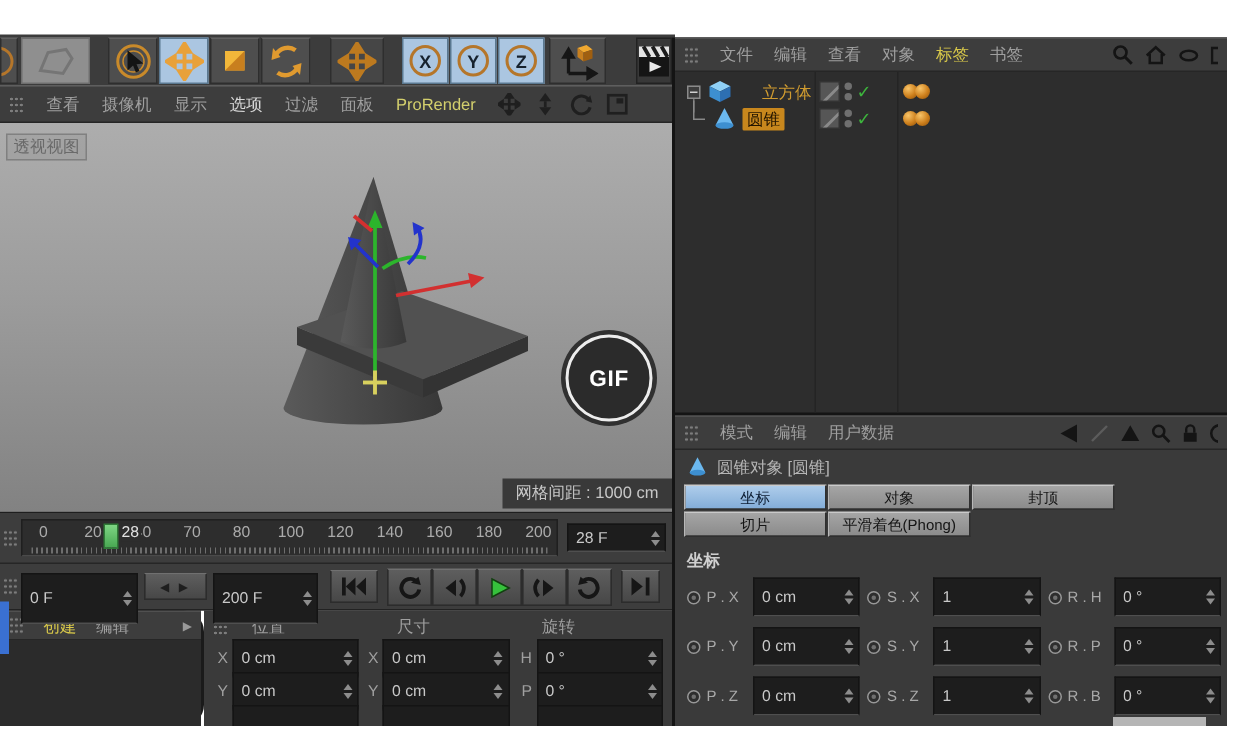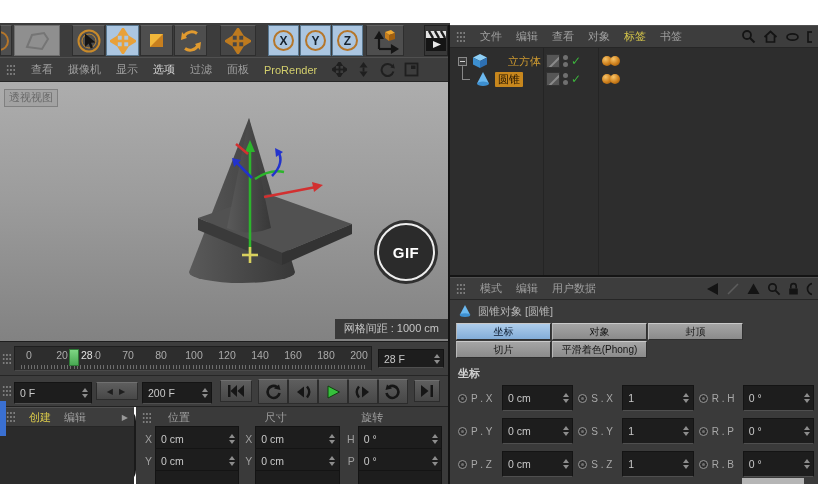--- a/index.html
+++ b/index.html
@@ -67,21 +67,21 @@
   #playhead { position:absolute; left:54px; top:2px; width:10px; height:17px;
               background:linear-gradient(#7ed584,#48a852); border:1px solid #2f7a37; z-index:2; }
   #ph-label { position:absolute; left:66px; top:2px; color:#e2e2e2; font-size:10.5px;
               background:#2d2d2d; z-index:2; padding-right:1px; }
   #ticks { position:absolute; left:6px; right:6px; bottom:1px; height:4px;
            background-image:repeating-linear-gradient(90deg,#6e6e6e 0 1px,transparent 1px 3.3px); }
   #cur-frame { position:absolute; left:378px; right:4px; top:7px; height:19px; }
 
   #transport { height:31px; background:#3d3d3d; position:relative; border-bottom:1px solid #222; }
   #transport .grip { position:absolute; left:2px; top:9px; }
-  .tfld { position:absolute; top:6px; height:22px; }
+  .tfld { position:absolute; top:6px; height:34px; }
   .tbtn { position:absolute; background:linear-gradient(#5e5e5e,#474747);
           border:1px solid #2c2c2c; border-top-color:#707070;
           display:flex; align-items:center; justify-content:center; }
   #tp-group { position:absolute; left:258px; top:3px; width:150px; height:25px; display:flex; }
   #tp-group .tbtn { position:static; flex:1; height:100%; border-radius:0; }
   .navgl { color:#1e1e1e; font-size:8px; letter-spacing:2px; }
 
   
   #bottom { flex:1; display:flex; min-height:0; }
   #materials { width:136px; background:#2e2e2e; border-right:2px solid #1a1a1a; display:flex; flex-direction:column;border-radius:14px; }

